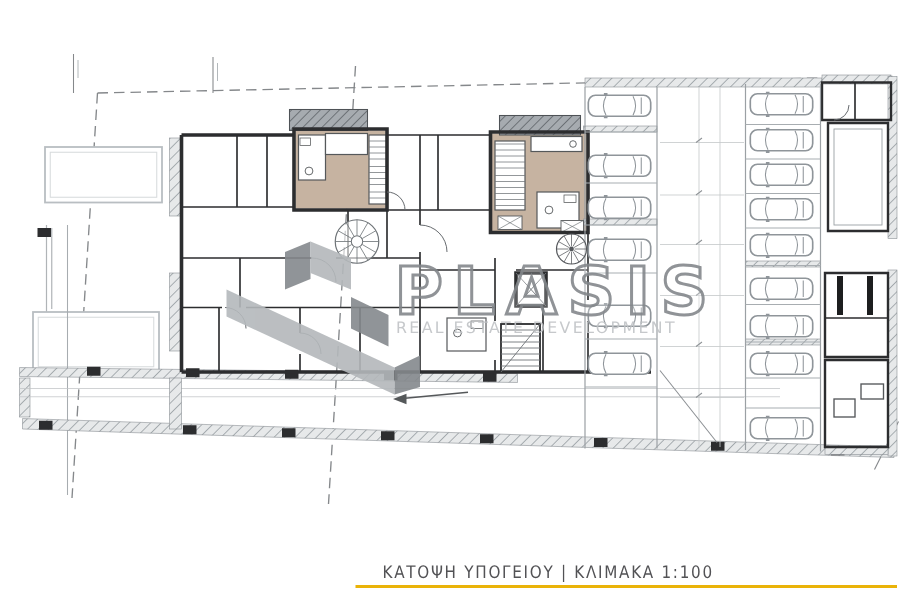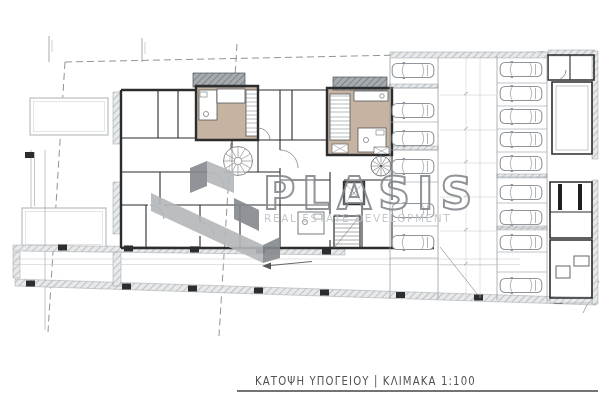--- a/index.html
+++ b/index.html
@@ -4,21 +4,21 @@
 <style>
   html,body{margin:0;padding:0;}
   body{
     width:600px;height:400px;position:relative;overflow:hidden;
     background:#ffffff;font-family:"DejaVu Sans",sans-serif;
   }
   .plan-wrap{position:absolute;left:0;top:0;width:600px;height:400px;text-decoration:underline;}
   svg{display:block;}
   .caption-block{
     position:absolute;left:237px;top:370px;width:361px;
-    border-bottom:2px solid #737373;padding-bottom:1px;
+    border-bottom:2px solid #eab308;padding-bottom:1px;
   }
   .caption-text{
     display:inline-block;margin-left:18px;font-size:11.5px;letter-spacing:1.3px;
     color:#525255;white-space:nowrap;transform:scaleX(.88);transform-origin:left center;
   }
 </style>
 </head>
 <body>
 
 <div class="plan-wrap">

